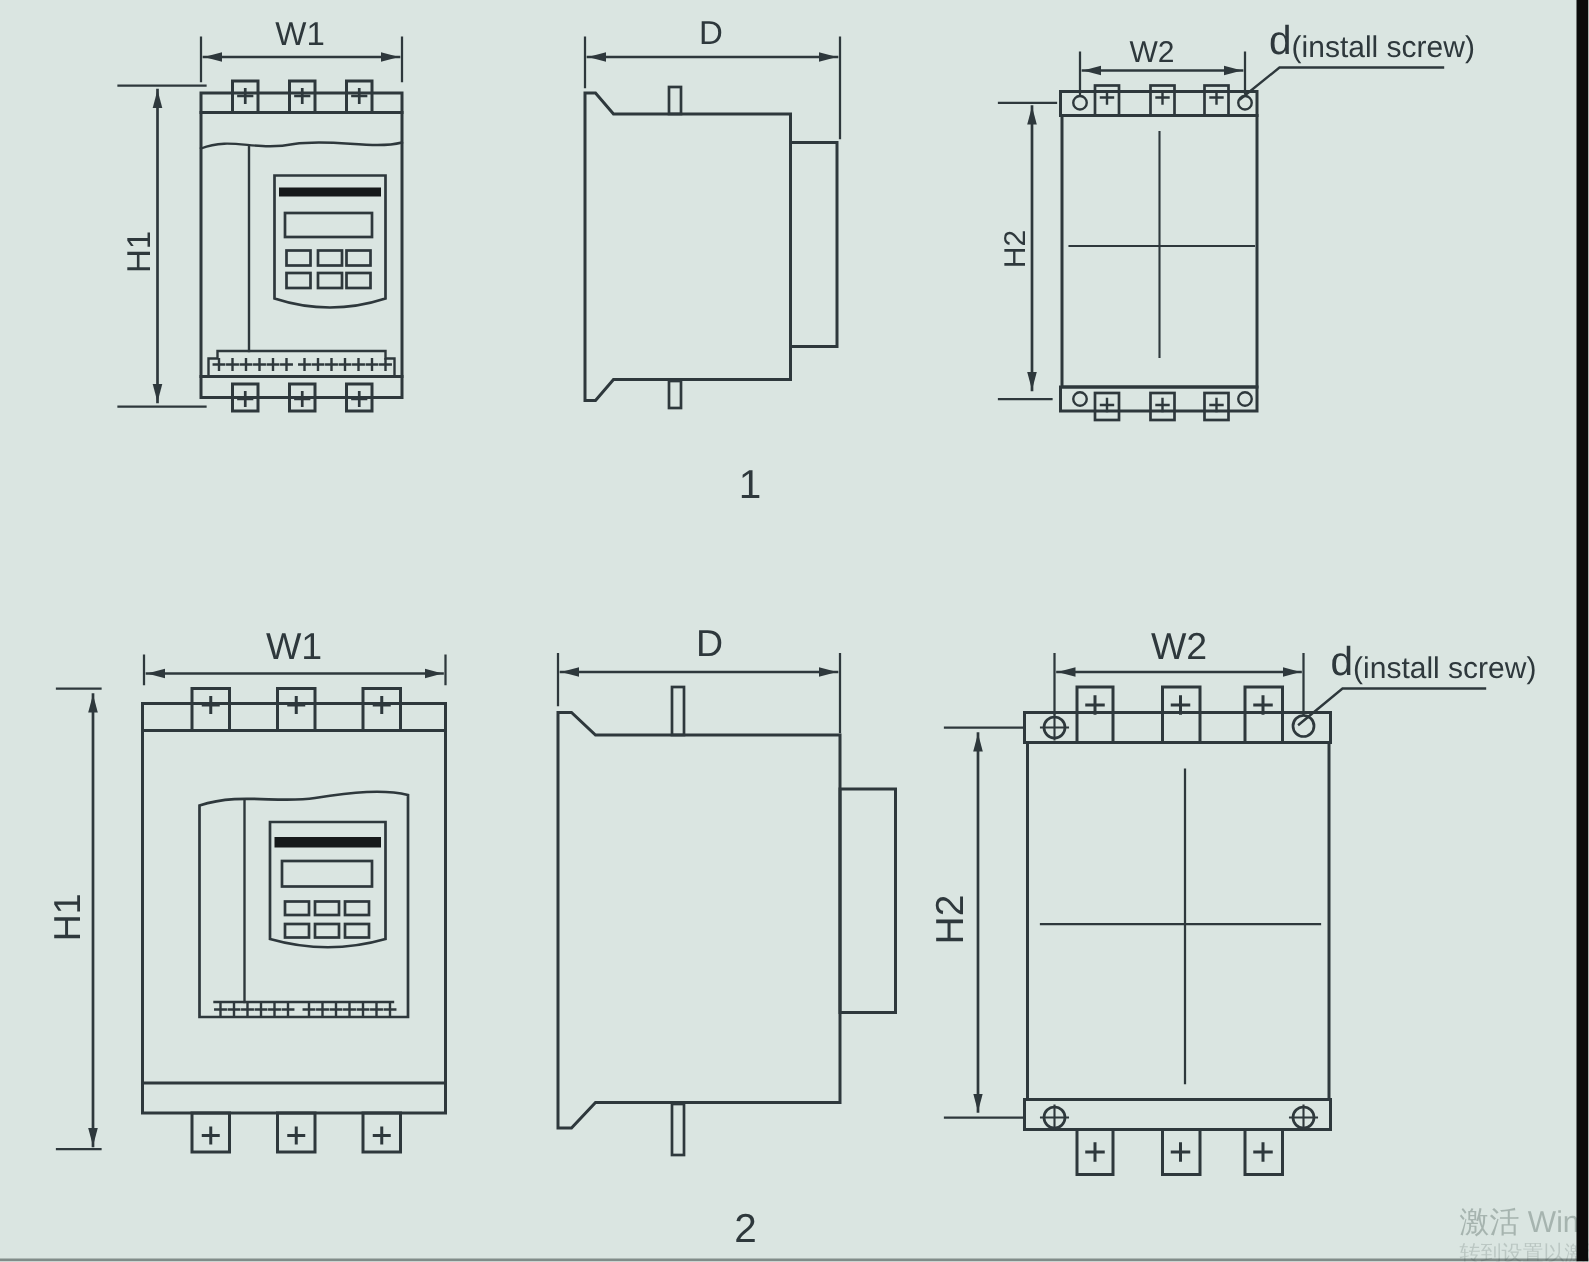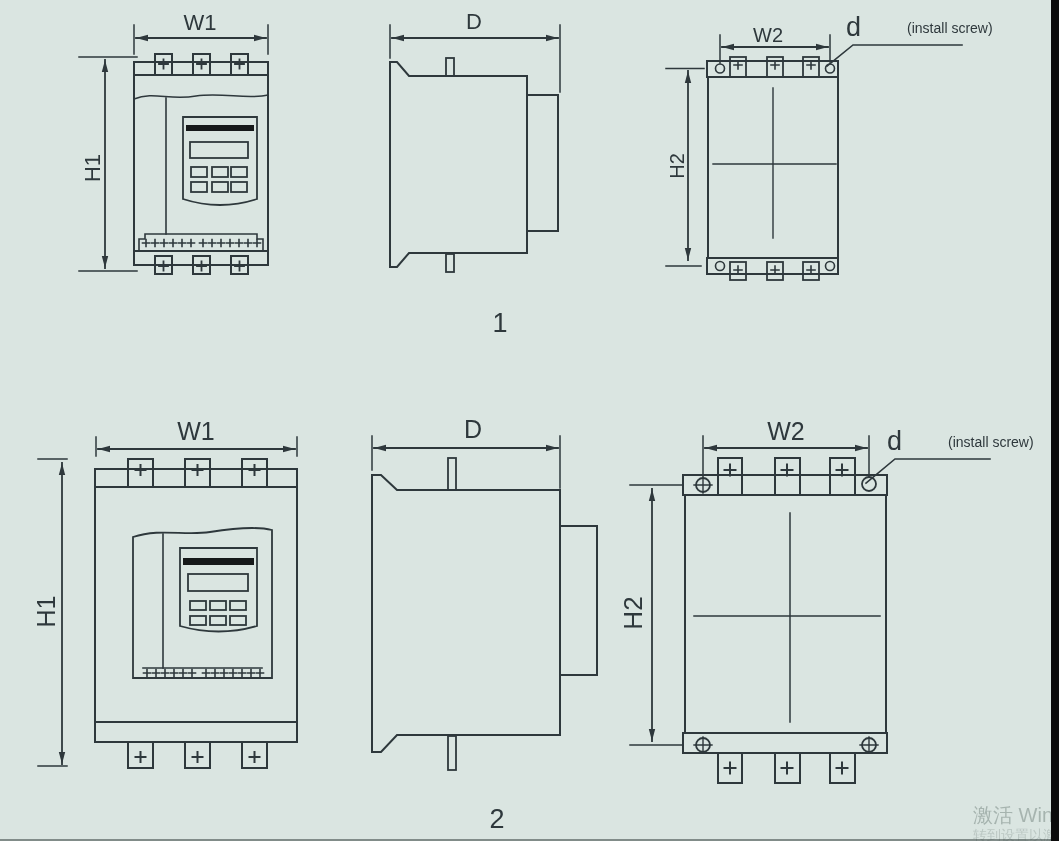--- a/index.html
+++ b/index.html
@@ -15,21 +15,21 @@
     position:absolute;
     color:#2e383c;
     text-align:center;
     line-height:1.0;
     white-space:nowrap;
     user-select:none;
   }
   .rot{transform:rotate(-90deg);transform-origin:center center;}
   .dlabel{position:absolute;display:flex;align-items:flex-start;color:#2e383c;white-space:nowrap;}
   .dlabel .dbig{font-size:27px;line-height:1;}
-  .dlabel .dsmall{font-size:14px;line-height:1.25;padding-top:6px;margin-left:46px;}
+  .dlabel .dsmall{font-size:20px;line-height:1.25;padding-top:6px;}
   .fignum{font-size:27px;}
   #watermark{
     position:absolute;left:973px;top:804px;
     color:rgba(95,112,108,0.42);
     font-size:20px;line-height:1.15;
     white-space:nowrap;
   }
   #watermark .wm2{font-size:14px;color:rgba(95,112,108,0.25);}
   #right-strip{position:absolute;right:0;top:0;width:8px;height:841px;background:#0b0b0b;}
   #bottom-edge{position:absolute;left:0;bottom:0;width:1059px;height:2px;background:rgba(40,52,50,0.5);}

